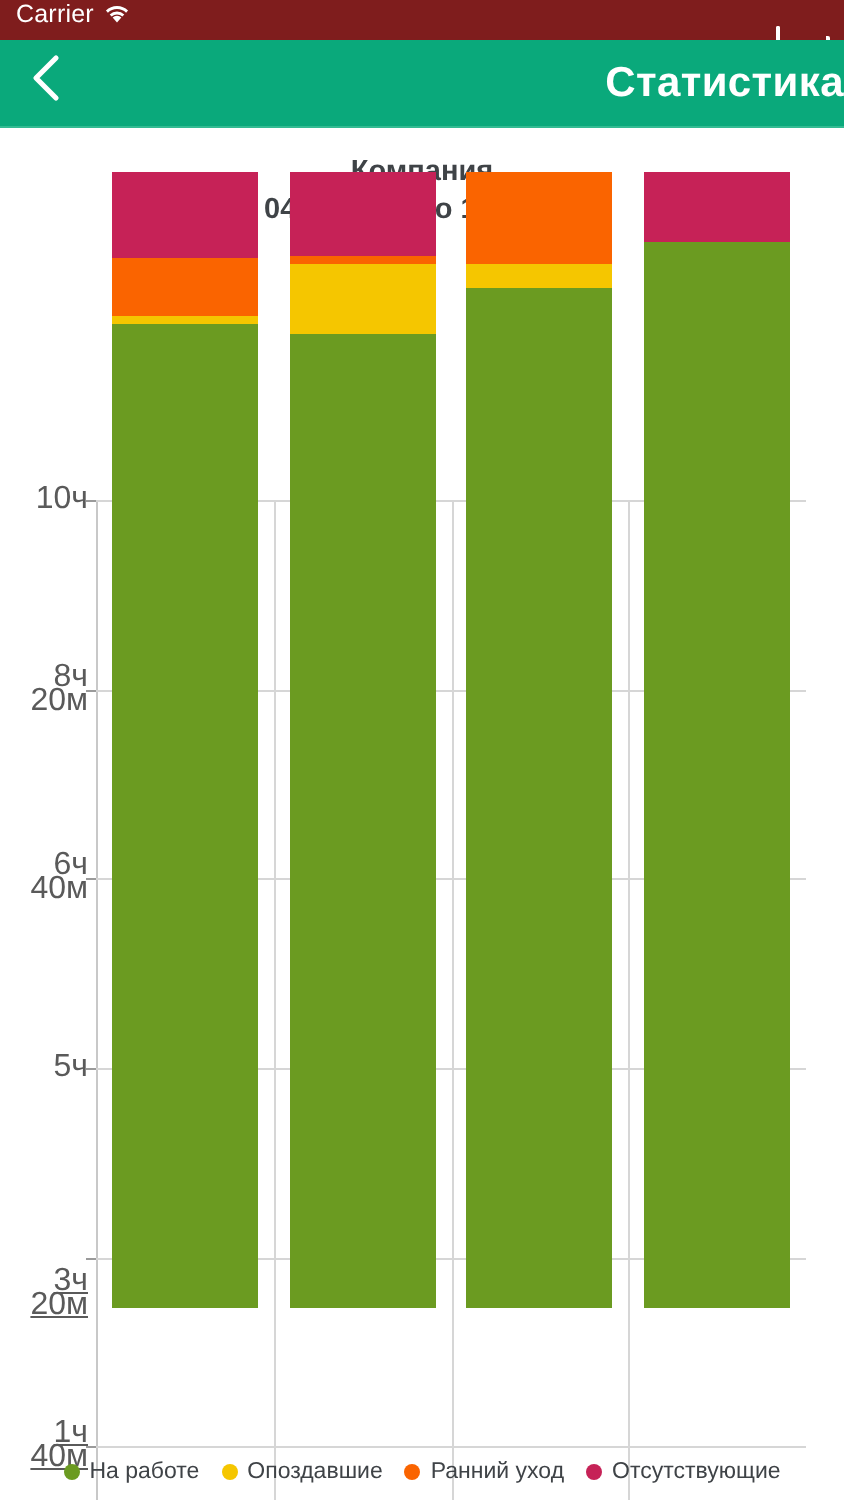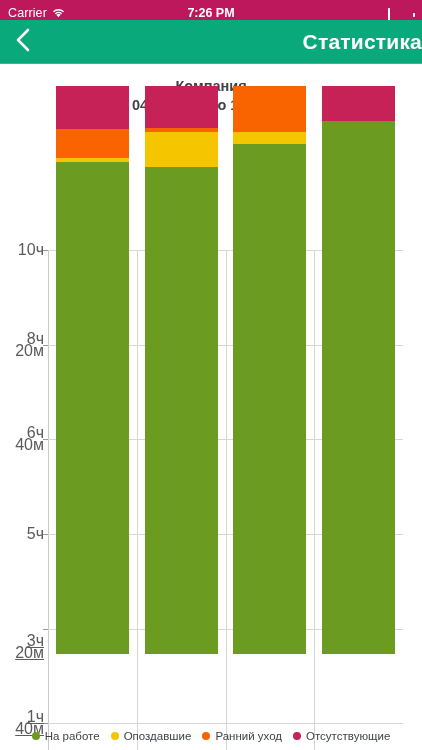--- a/index.html
+++ b/index.html
@@ -6,27 +6,28 @@
   html, body {
     width: 422px; height: 750px;
     font-family: "Liberation Sans", sans-serif;
     background: #ffffff;
     overflow: hidden;
   }
 
   
   .status-bar {
     height: 20px;
-    background: #be185d;
+    background: #7f1d1d;
     display: flex;
-    align-items: flex-end;
+    align-items: flex-start;
     padding: 0 8px;
     color: #ffffff;
     font-size: 12px;
     position: relative;
+    flex-direction: column;
   }
   .status-left { display: flex; align-items: center; gap: 5px; }
   .carrier-label { font-size: 12.5px; letter-spacing: .1px; }
   .wifi-icon { display: inline-block; width: 13px; height: 10px; position: relative; }
   .wifi-icon svg { display:block; }
   .status-time {
     position: absolute; left: 0; right: 0; text-align: center;
     font-size: 12.5px; font-weight: 600;
   }
   .status-right { margin-left: auto; display: flex; align-items: center; }
@@ -133,21 +134,20 @@
   <div class="status-left">
     <span class="carrier-label">Carrier</span>
     <span class="wifi-icon">
       <svg viewBox="0 0 16 12" width="13" height="10">
         <path d="M8 11.2 L5.3 8.2 A4 4 0 0 1 10.7 8.2 Z" fill="#ffffff"></path>
         <path d="M3.5 6.3 A6.6 6.6 0 0 1 12.5 6.3 L11.3 7.6 A5 5 0 0 0 4.7 7.6 Z" fill="#ffffff"></path>
         <path d="M1.2 3.9 A9.6 9.6 0 0 1 14.8 3.9 L13.6 5.2 A8 8 0 0 0 2.4 5.2 Z" fill="#ffffff"></path>
       </svg>
     </span>
   </div>
-  <div class="status-time">7:26 PM</div>
   <div class="status-right">
     <span class="battery-icon">
       <span class="battery-body"></span>
       <span class="battery-cap"></span>
     </span>
   </div>
 </div>
 
 <div class="nav-bar">
   <div class="back-button">

